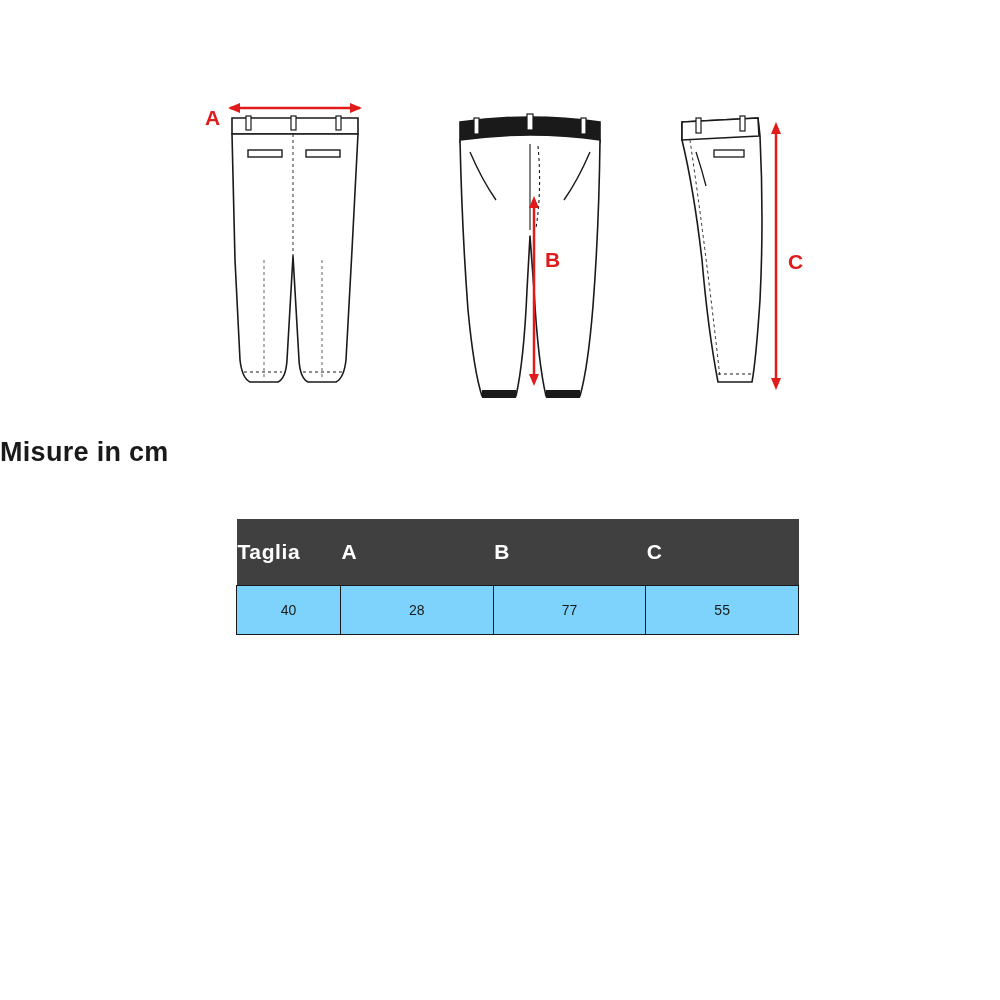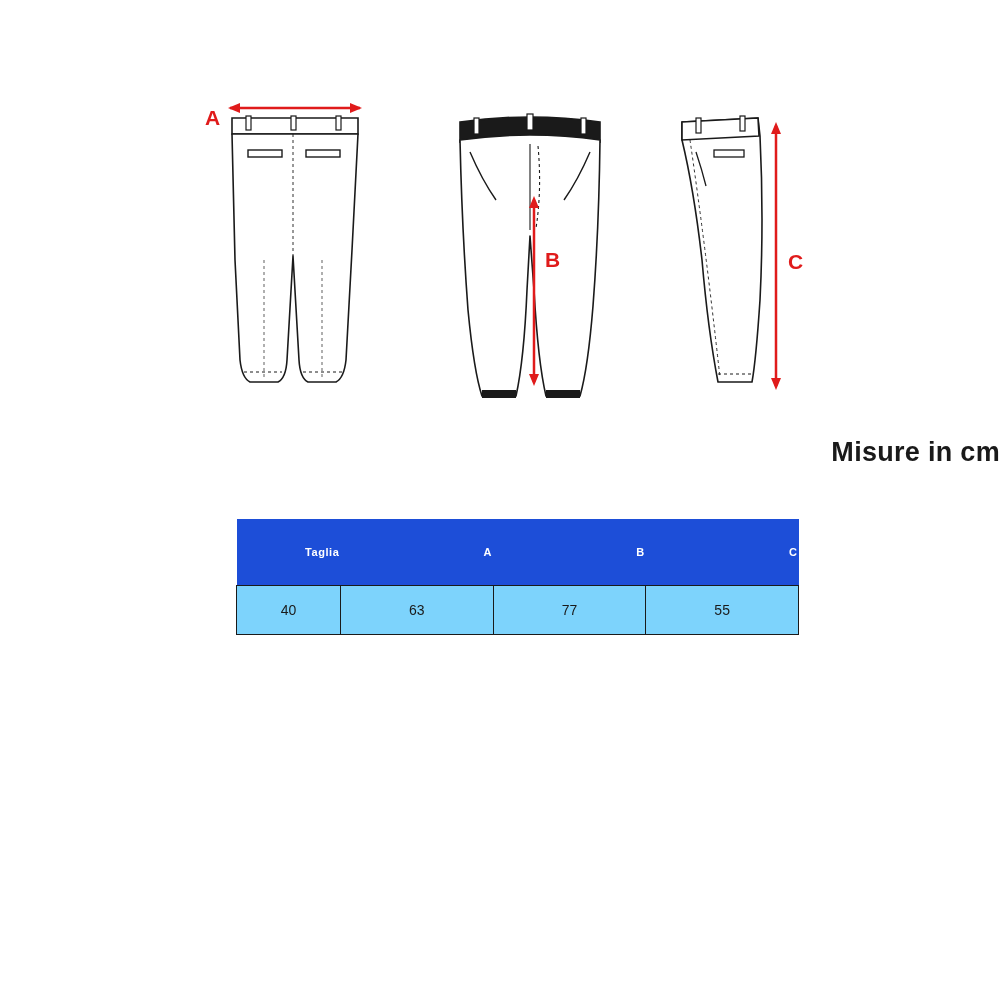--- a/index.html
+++ b/index.html
@@ -48,48 +48,48 @@
   .marker-a { left: 205px; top: 46px; }
   .marker-b { left: 545px; top: 188px; }
   .marker-c { left: 788px; top: 190px; }
 
   
   .caption {
     position: absolute;
     top: 437px;
     left: 0;
     width: 1000px;
-    text-align: right;
+    text-align: left;
     font-size: 27px;
     font-weight: bold;
     color: #1a1a1a;
     letter-spacing: .3px;
   }
 
   
   .table-wrap {
     position: absolute;
     left: 236px;
     top: 519px;
     width: 563px;
   }
   table.size-table {
     border-collapse: collapse;
     width: 100%;
     table-layout: fixed;
   }
   table.size-table thead th {
-    background: #1d4ed8;
+    background: #404040;
     color: #ffffff;
-    font-size: 11px;
+    font-size: 21px;
     font-weight: bold;
     height: 64px;
     letter-spacing: .6px;
     border: none;
-    text-align: right;
+    text-align: left;
   }
   table.size-table tbody td {
     height: 46px;
     font-size: 14px;
     color: #1a1a1a;
     text-align: center;
     border: 1px solid #1a1a1a;
     background: #7dd3fc;
   }
   table.size-table tbody td:first-child { border-left: 1px solid #1a1a1a; }
@@ -198,21 +198,21 @@
         <tr>
           <th class="col-size">Taglia</th>
           <th>A</th>
           <th>B</th>
           <th>C</th>
         </tr>
       </thead>
       <tbody>
         <tr>
           <td class="col-size">40</td>
-          <td>63</td>
+          <td>28</td>
           <td>77</td>
           <td>55</td>
         </tr>
       </tbody>
     </table>
   </div>
 
 </div>
 
 </body></html>

